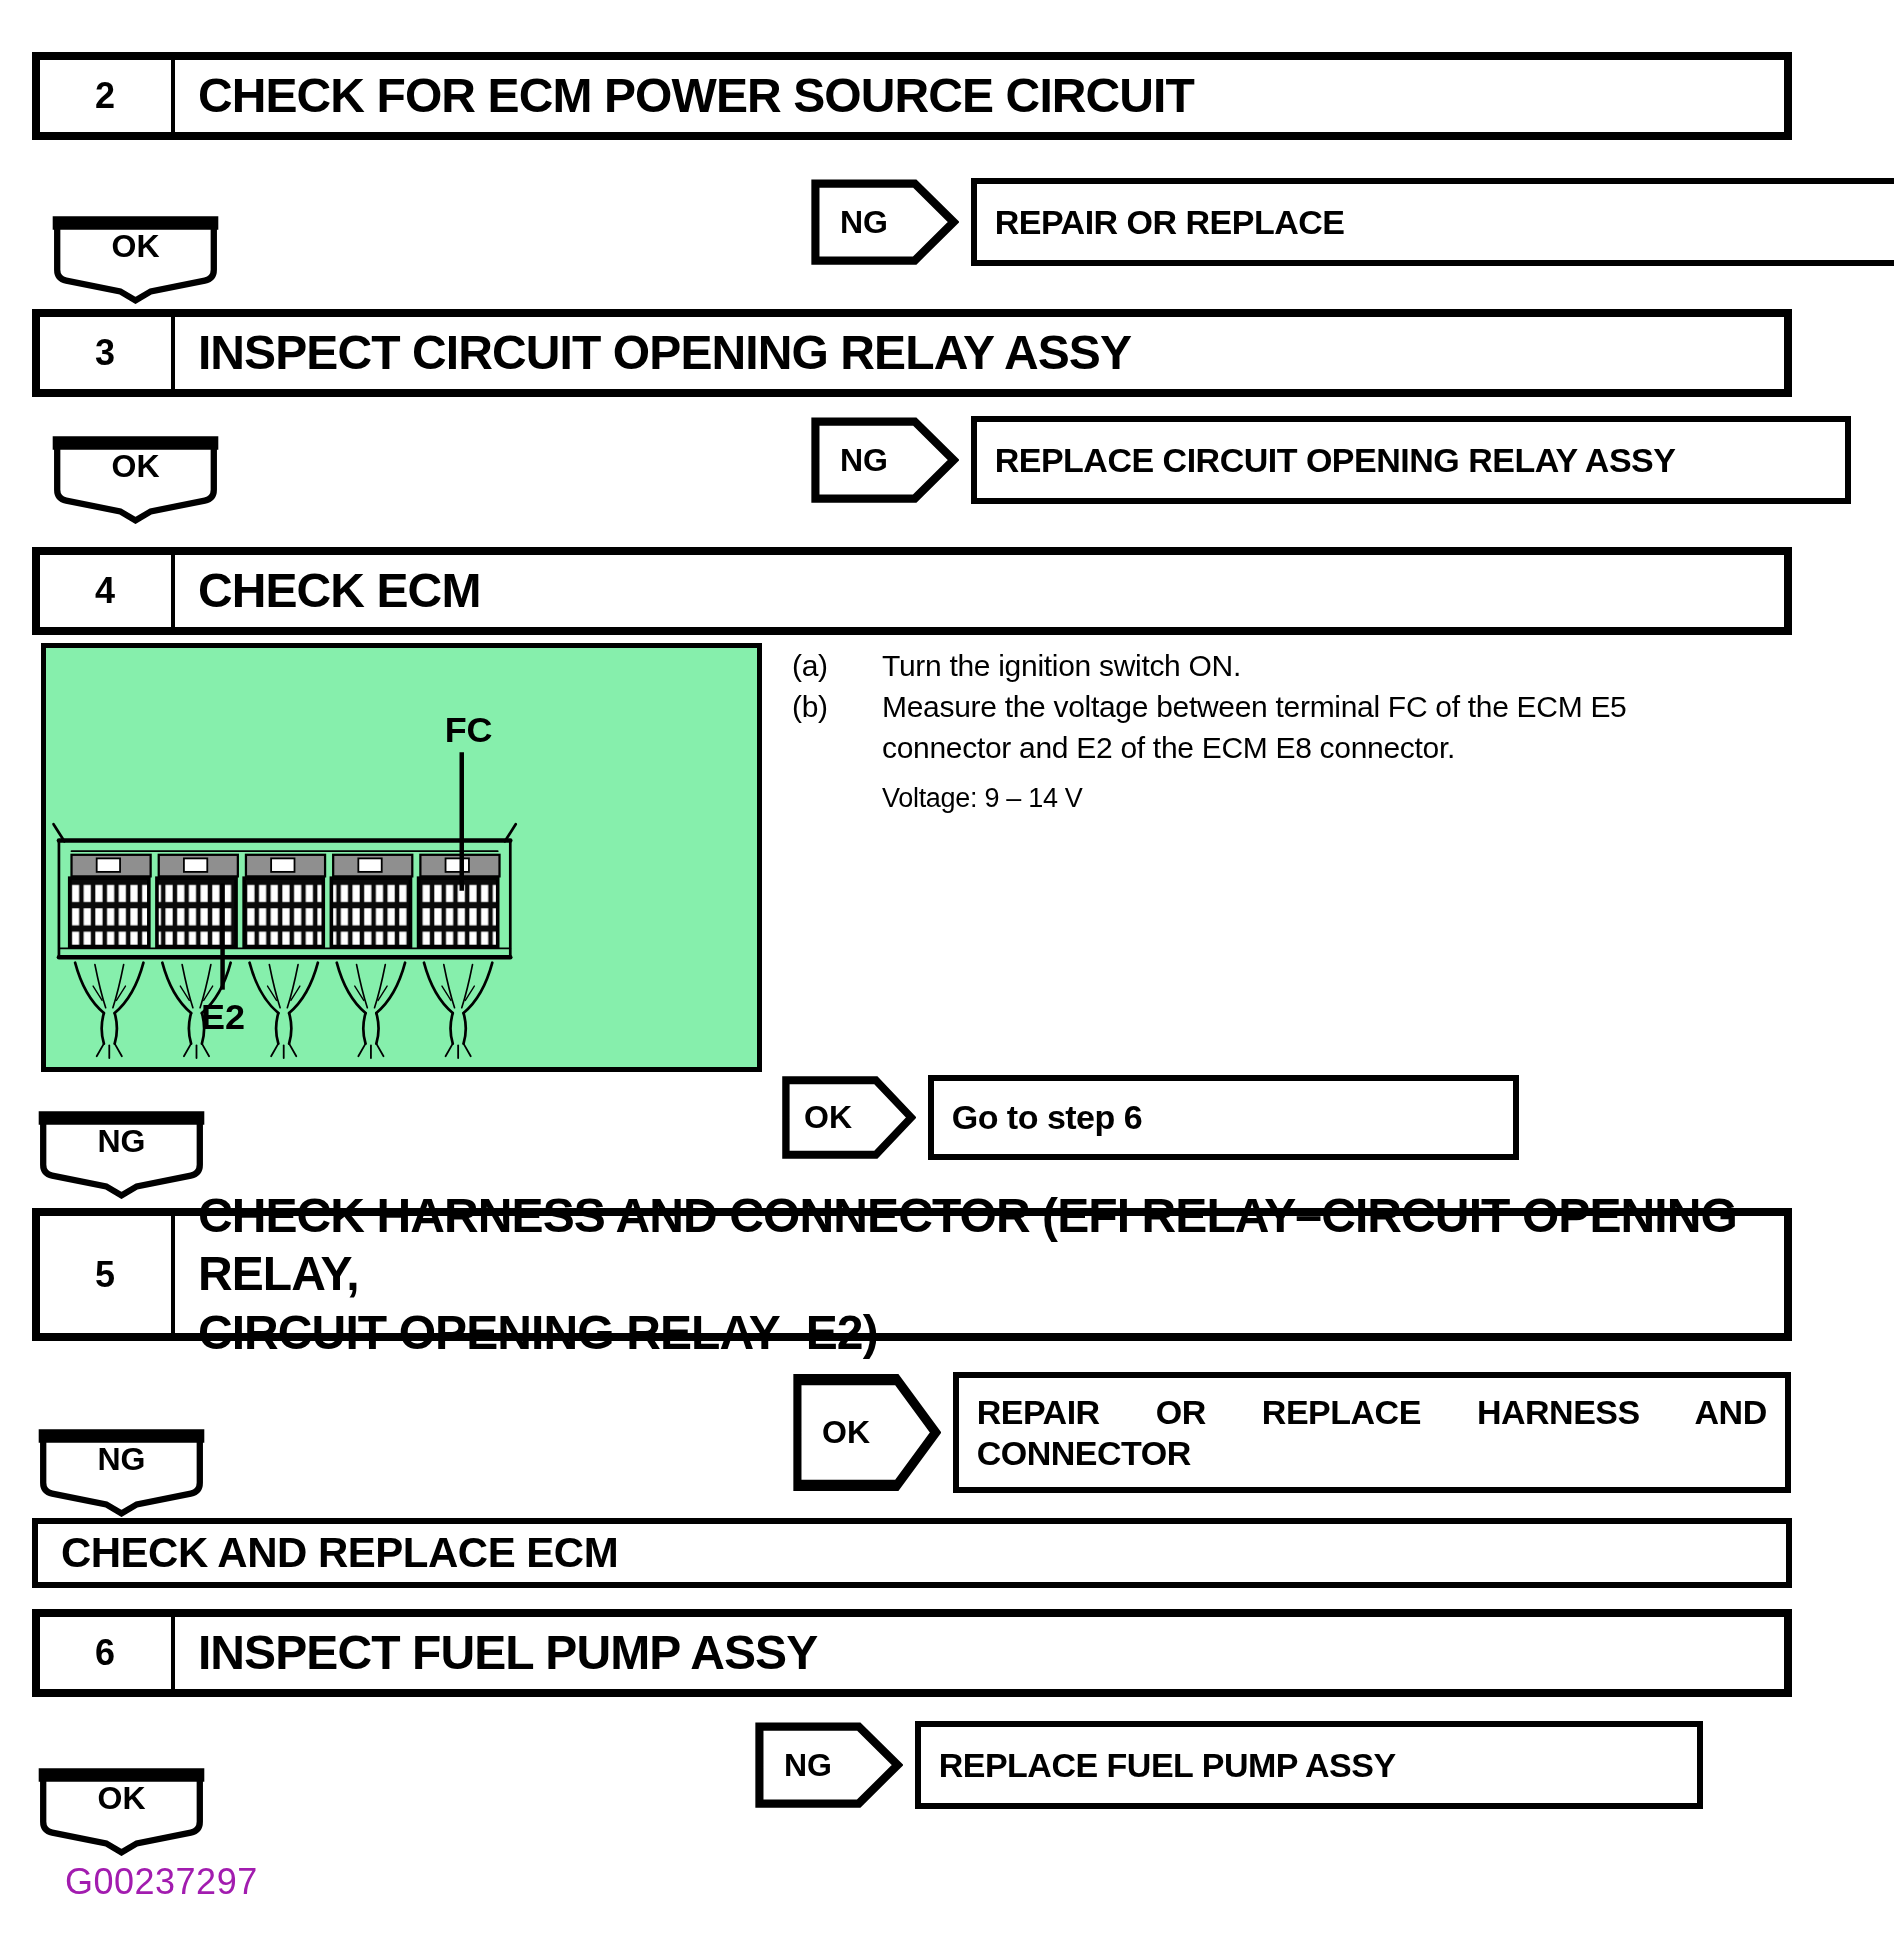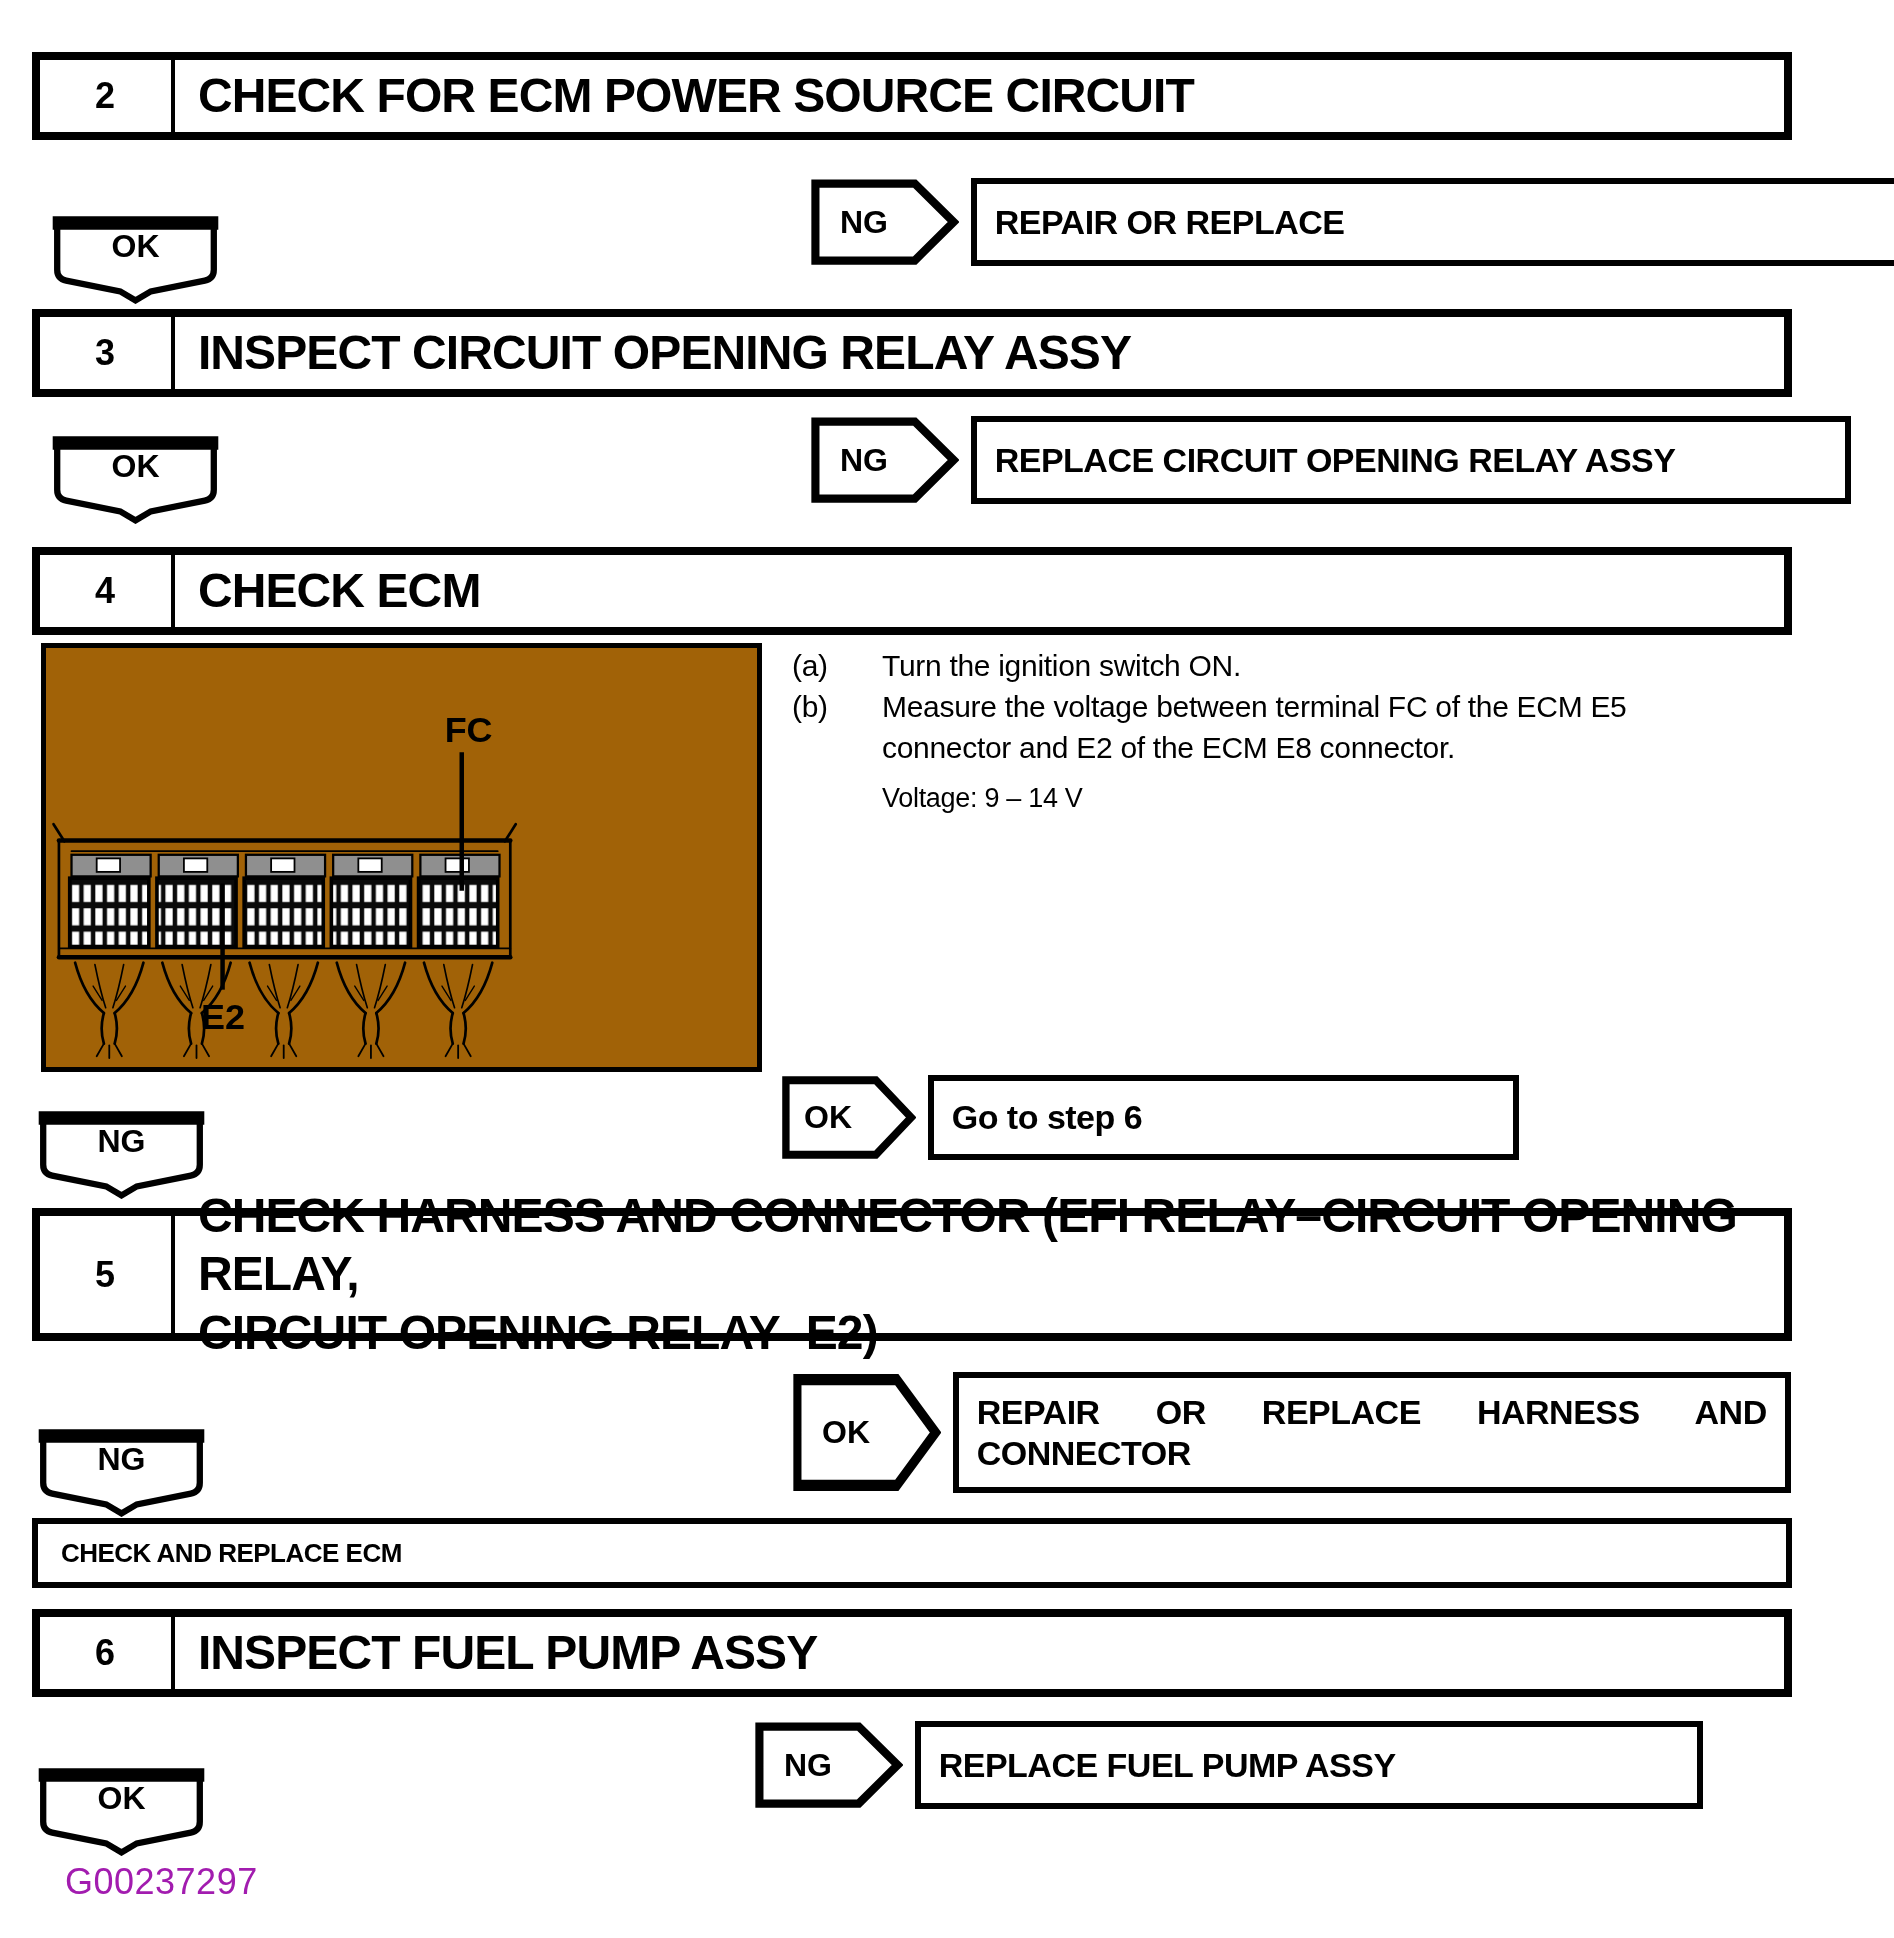--- a/index.html
+++ b/index.html
@@ -25,24 +25,24 @@
   .pent svg{display:block;width:100%;height:100%;}
   .pent .lbl{position:absolute;left:0;top:0;right:0;bottom:0;display:flex;align-items:center;
              justify-content:center;padding-right:41px;font-weight:bold;font-size:32px;}
   .rbox{border:6.3px solid #000;display:flex;flex-direction:column;justify-content:center;
         padding:3.6px 18px;font-weight:bold;font-size:34px;letter-spacing:-0.5px;background:#fff;
         box-sizing:border-box;line-height:1.18;}
   .jl{width:100%;text-align:justify;text-align-last:justify;}
 
   
   .fall{position:absolute;border:6.3px solid #000;display:flex;align-items:center;padding-left:23.4px;
-        font-weight:bold;font-size:26px;letter-spacing:-0.5px;box-sizing:border-box;background:#fff;}
-
-  
-  .frame{position:absolute;border:5.4px solid #000;background:#a16207;}
+        font-weight:bold;font-size:42px;letter-spacing:-0.5px;box-sizing:border-box;background:#fff;}
+
+  
+  .frame{position:absolute;border:5.4px solid #000;background:#86efac;}
 
   
   .instr{position:absolute;font-size:30px;line-height:1.36;letter-spacing:-0.3px;}
   .irow{display:flex;}
   .imark{width:90px;flex:0 0 auto;}
   .itext{width:846px;}
   .spec{margin-left:90px;margin-top:12px;font-weight:normal;font-size:27px;}
 
   .figcode{position:absolute;font-size:36px;letter-spacing:0.5px;color:#a21caf;}
 </style>

